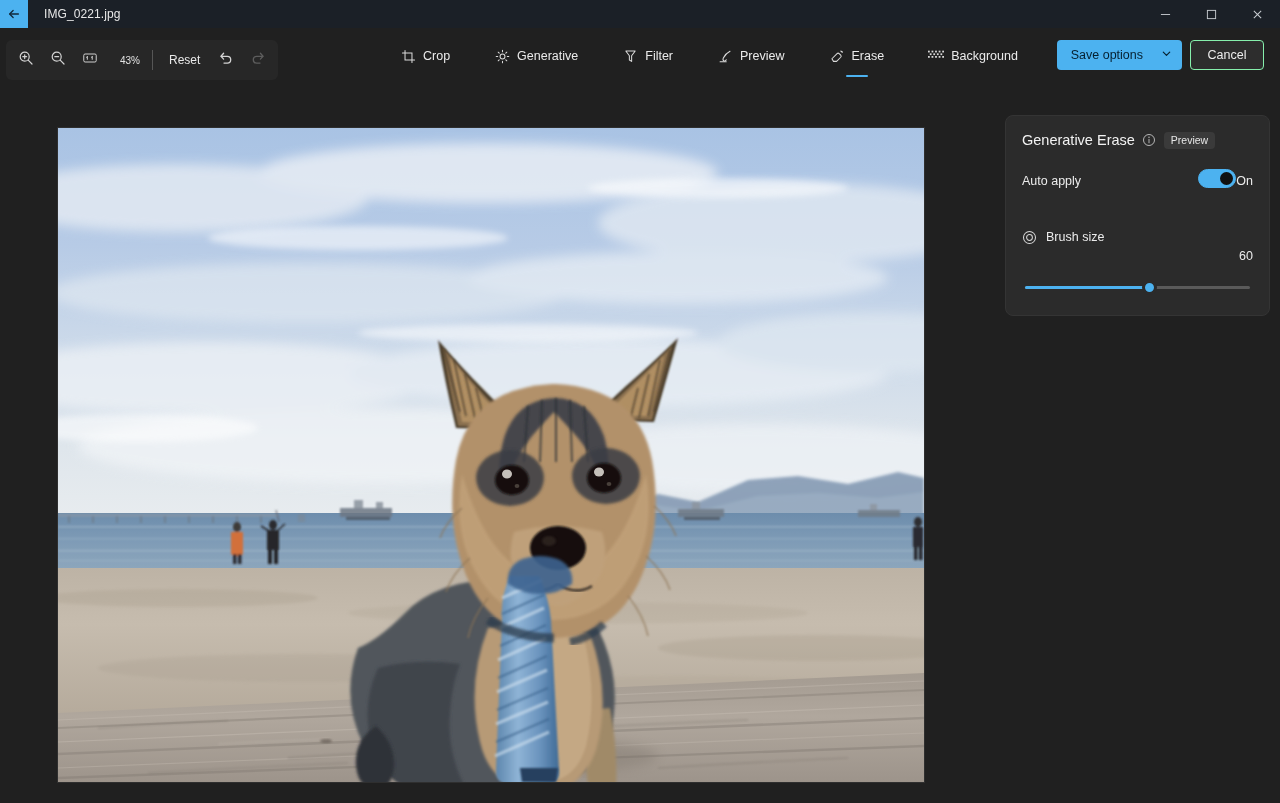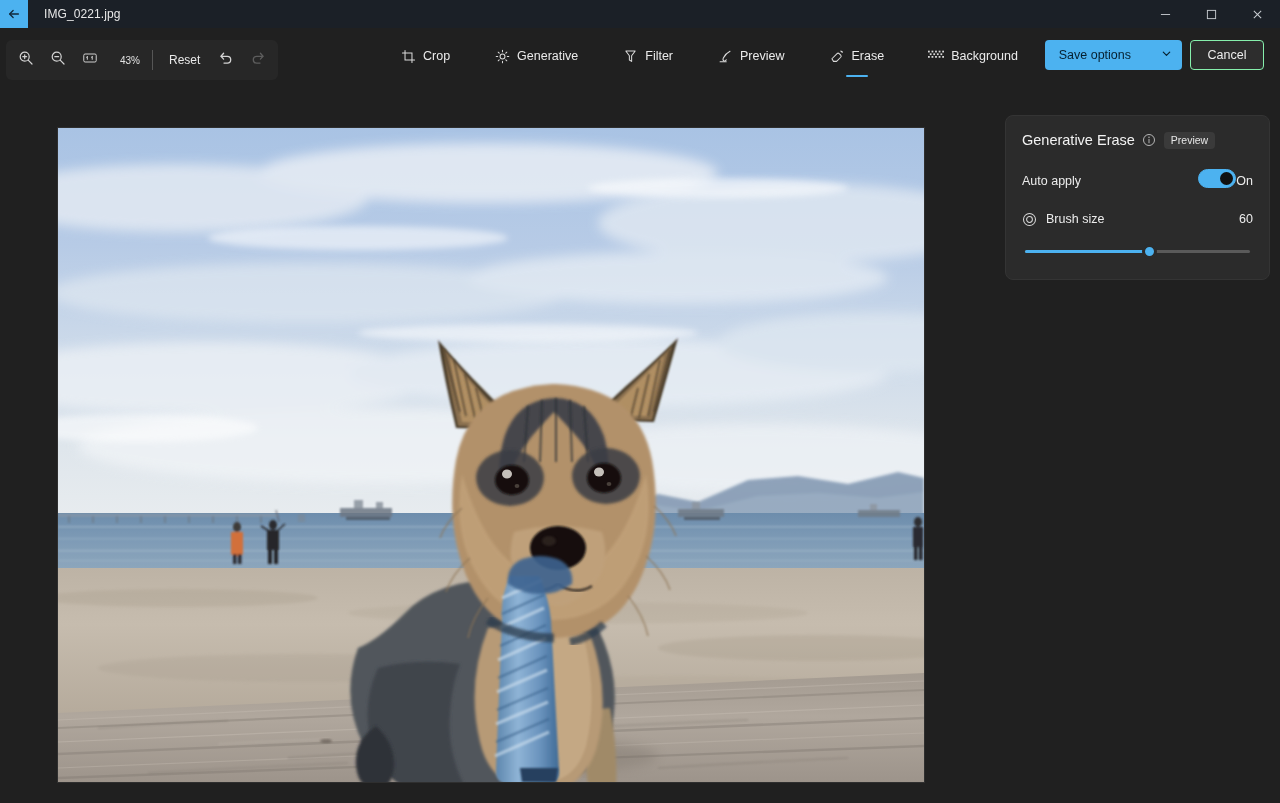--- a/index.html
+++ b/index.html
@@ -105,21 +105,21 @@
   
   .actions {
     position: absolute; right: 16px; top: 12px;
     display: flex; align-items: center; gap: 8px;
   }
   .btn-primary {
     height: 30px; background: #4cb2f0; color: #062030;
     border: none; border-radius: 4px;
     font-size: 12.5px; font-family: inherit;
     padding: 0 10px 0 14px;
-    display: flex; align-items: center; gap: 30px;
+    display: flex; align-items: center; gap: 18px;
     cursor: pointer;
   }
   .btn-secondary {
     height: 30px; min-width: 74px;
     background: #2d2d2d; color: #ececec;
     border: 1px solid #86efac; border-radius: 4px;
     font-size: 12.5px; font-family: inherit;
     display: flex; align-items: center; justify-content: center;
     padding: 0 16px; cursor: pointer;
   }
@@ -184,21 +184,21 @@
   }
   .toggle .knob {
     position: absolute; right: 2px; top: 2px;
     width: 13px; height: 13px;
     border-radius: 50%; background: #101010;
   }
   .toggle-state { color: #ececec; font-size: 12.5px; }
 
   .brush-row { display: flex; align-items: center; margin-top: 24px; }
   .brush-icon { width: 15px; height: 15px; color: #d8d8d8; margin-right: 9px; display:flex; }
-  .brush-val { color: #ececec; font-size: 12.5px; }
+  .brush-val { color: #ececec; font-size: 12.5px; margin-top: 37px; }
 
   .slider-wrap {
     margin-top: 16px; height: 18px;
     position: relative;
     padding: 0 2px;
   }
   .track {
     position: absolute; left: 3px; right: 3px; top: 7px;
     height: 3px; border-radius: 2px; background: #5a5a5a;
   }

